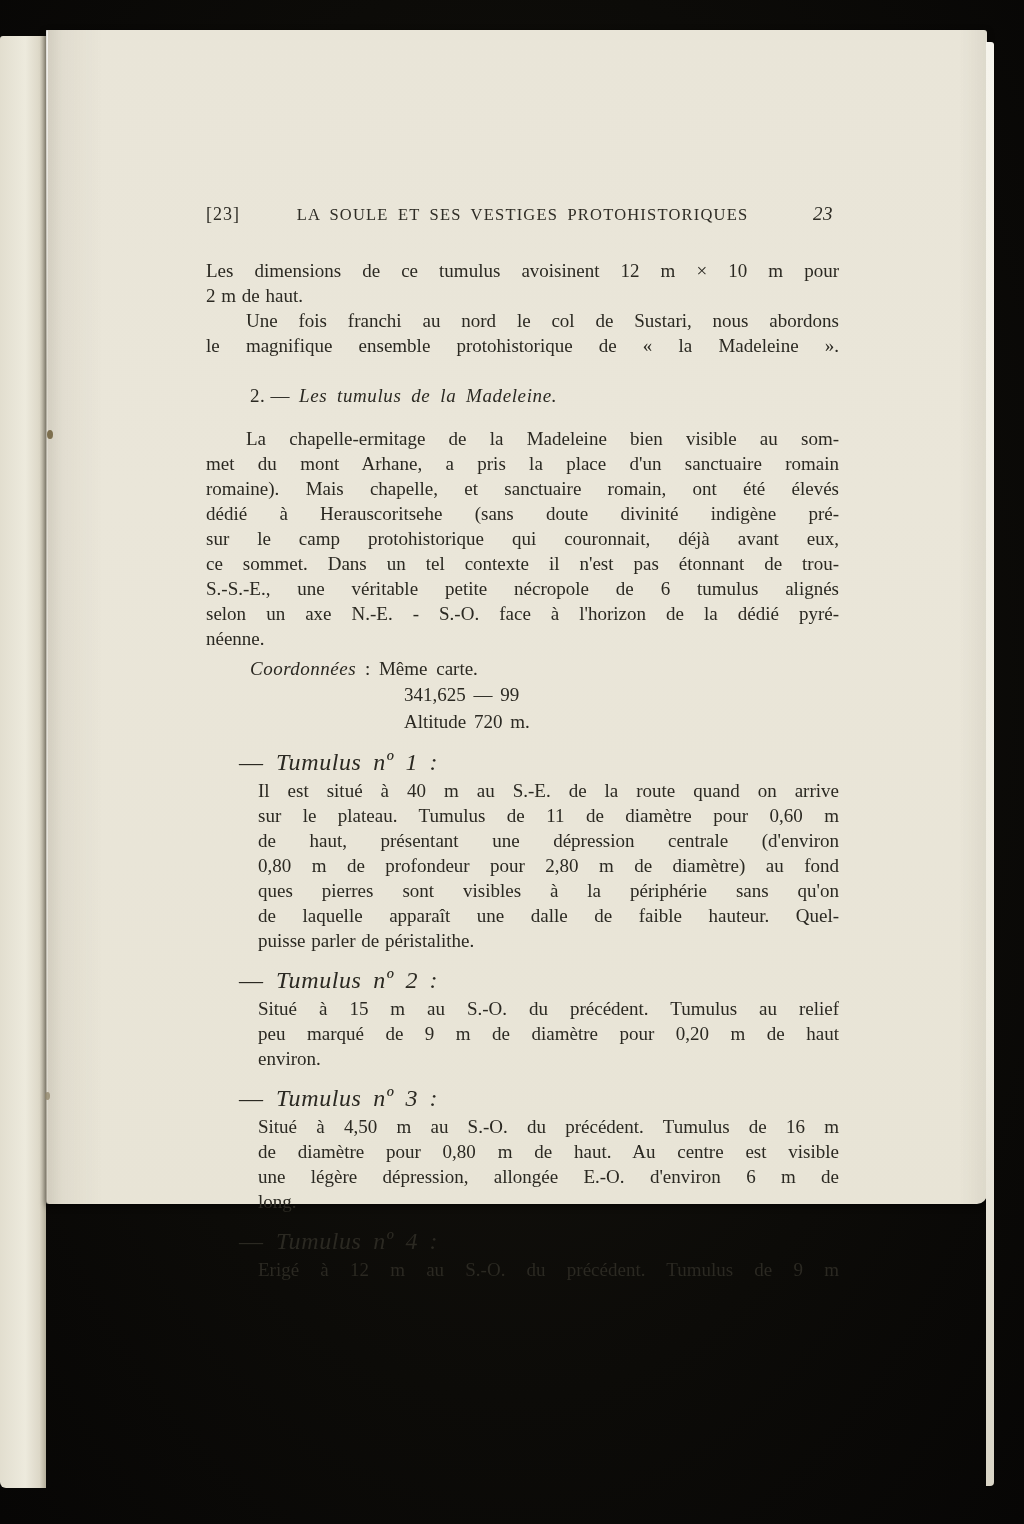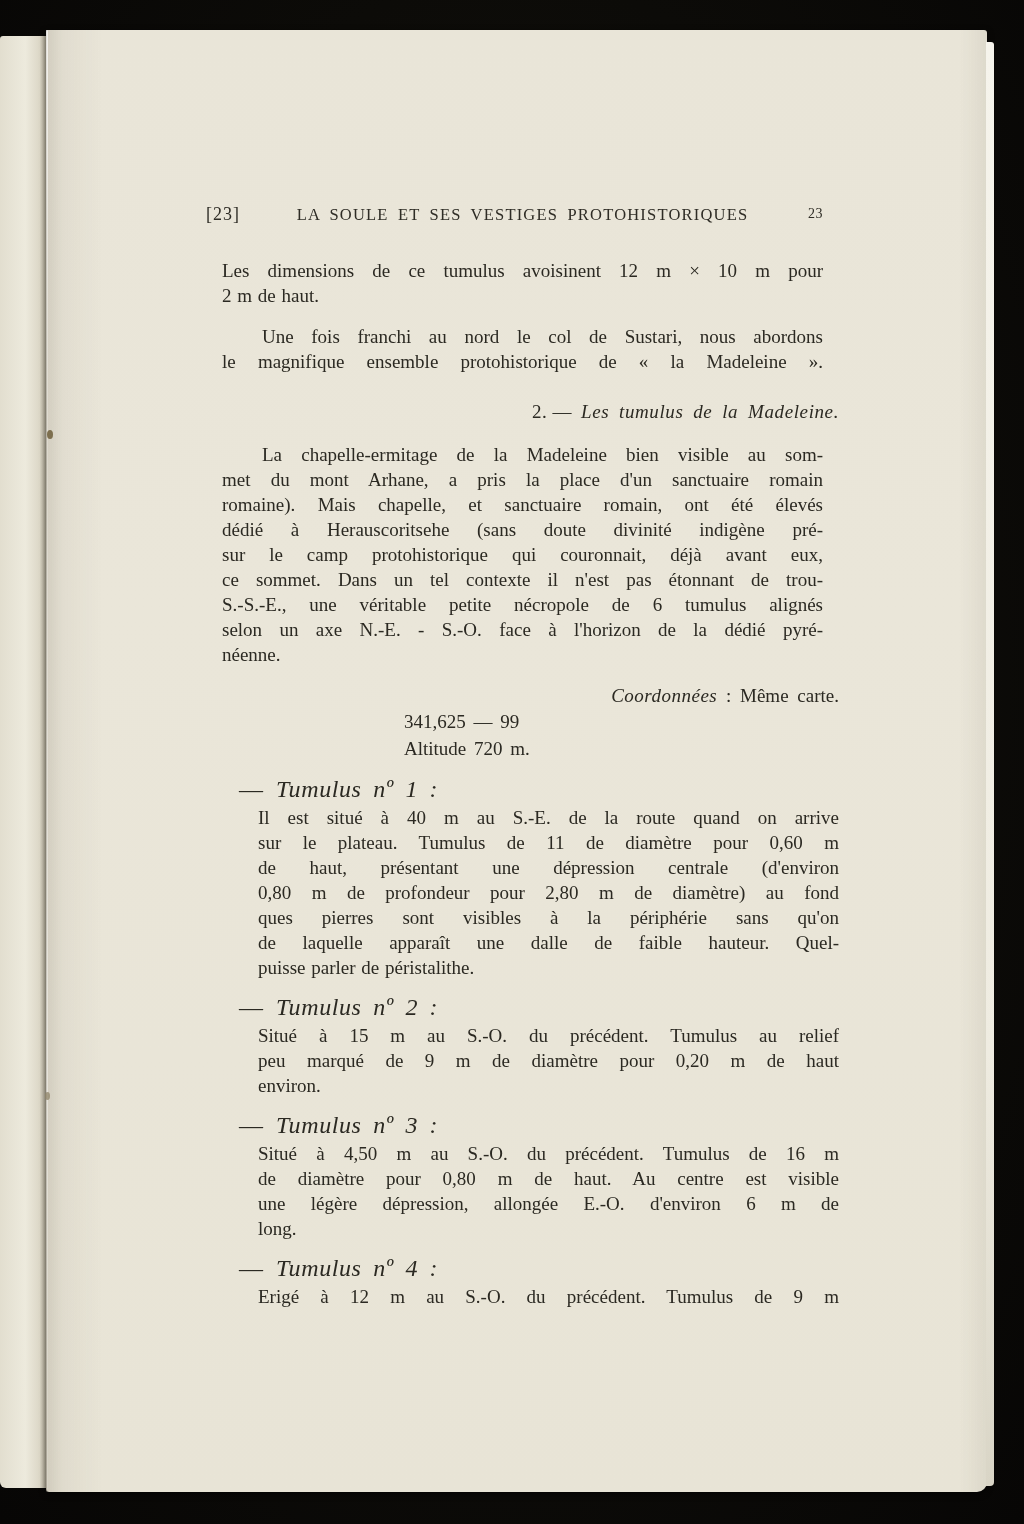--- a/index.html
+++ b/index.html
@@ -10,21 +10,21 @@
   }
   
   .under-page{
     position:absolute;left:0;top:36px;width:46px;height:1452px;
     background:linear-gradient(90deg,#e2decf 0%,#edeadd 55%,#dcd7c7 86%,#b3ad99 97%,#8d English 100%);
     background:linear-gradient(90deg,#e2decf 0%,#edeadd 55%,#dcd7c7 86%,#b3ad99 100%);
     border-radius:3px 0 0 6px;
   }
   
   .paper{
-    position:absolute;left:46px;top:30px;width:940px;height:1462px;
+    position:absolute;left:46px;top:30px;width:940px;height:1174px;
     background:
       linear-gradient(90deg, rgba(70,60,40,0.14) 0px, rgba(70,60,40,0.05) 16px, rgba(70,60,40,0) 55px),
       linear-gradient(270deg, rgba(70,60,40,0.07) 0px, rgba(70,60,40,0) 28px),
       linear-gradient(180deg, #e9e5d8 0%, #eae6d9 40%, #e8e4d6 100%);
     border-left:1px solid rgba(110,102,84,0.55);
     border-radius:2px 3px 10px 3px;
     box-shadow:0 2px 6px rgba(0,0,0,0.6);
   }
   
   .page-stack{
@@ -48,38 +48,38 @@
   }
   .running-header{
     position:relative;height:25px;line-height:25px;margin-bottom:31px;
     font-size:17px;color:#2e2c25;
   }
   .rh-bracket{position:absolute;left:0;top:0;letter-spacing:1px;font-size:18px;}
   .rh-title{
     position:absolute;left:0;right:0;text-align:center;
     letter-spacing:1.2px;word-spacing:4px;font-size:16.5px;
   }
-  .rh-page{position:absolute;right:16px;top:-1px;font-size:14px;letter-spacing:.5px;}
+  .rh-page{position:absolute;right:6px;top:-1px;font-size:19px;letter-spacing:.5px;font-style:italic;}
 
   .text-line{
     font-size:19px;line-height:25px;height:25px;overflow:hidden;
     word-spacing:1px;
   }
   .just{text-align:justify;text-align-last:justify;text-justify:inter-word;}
   .indent{text-indent:40px;}
-  .paragraph{margin:16px;}
+  .paragraph{margin:0;}
 
   .section-heading{
-    margin:25px 0 18px 44px;font-size:19px;line-height:25px;height:25px;text-align:right;
+    margin:25px 0 18px 44px;font-size:19px;line-height:25px;height:25px;
   }
   .sh-num{letter-spacing:.5px;}
   .sh-title{font-style:italic;margin-left:9px;letter-spacing:.6px;word-spacing:4.5px;}
 
   .coords{margin-top:5px;}
-  .coord-first{text-indent:44px;word-spacing:4px;text-align:right;}
+  .coord-first{text-indent:44px;word-spacing:4px;}
   .coord-first .ital{font-style:italic;letter-spacing:.5px;}
   .coord-line{margin-left:198px;word-spacing:3px;height:27px;line-height:27px;}
 
   .tumulus-heading{
     margin:15px 0 3px 33px;font-size:24px;line-height:25px;height:25px;
   }
   .tumulus-heading .dash{margin-right:13px;}
   .tumulus-heading .ital{font-style:italic;letter-spacing:.6px;word-spacing:5px;}
   .tumulus-body{margin-left:52px;}
 </style>

